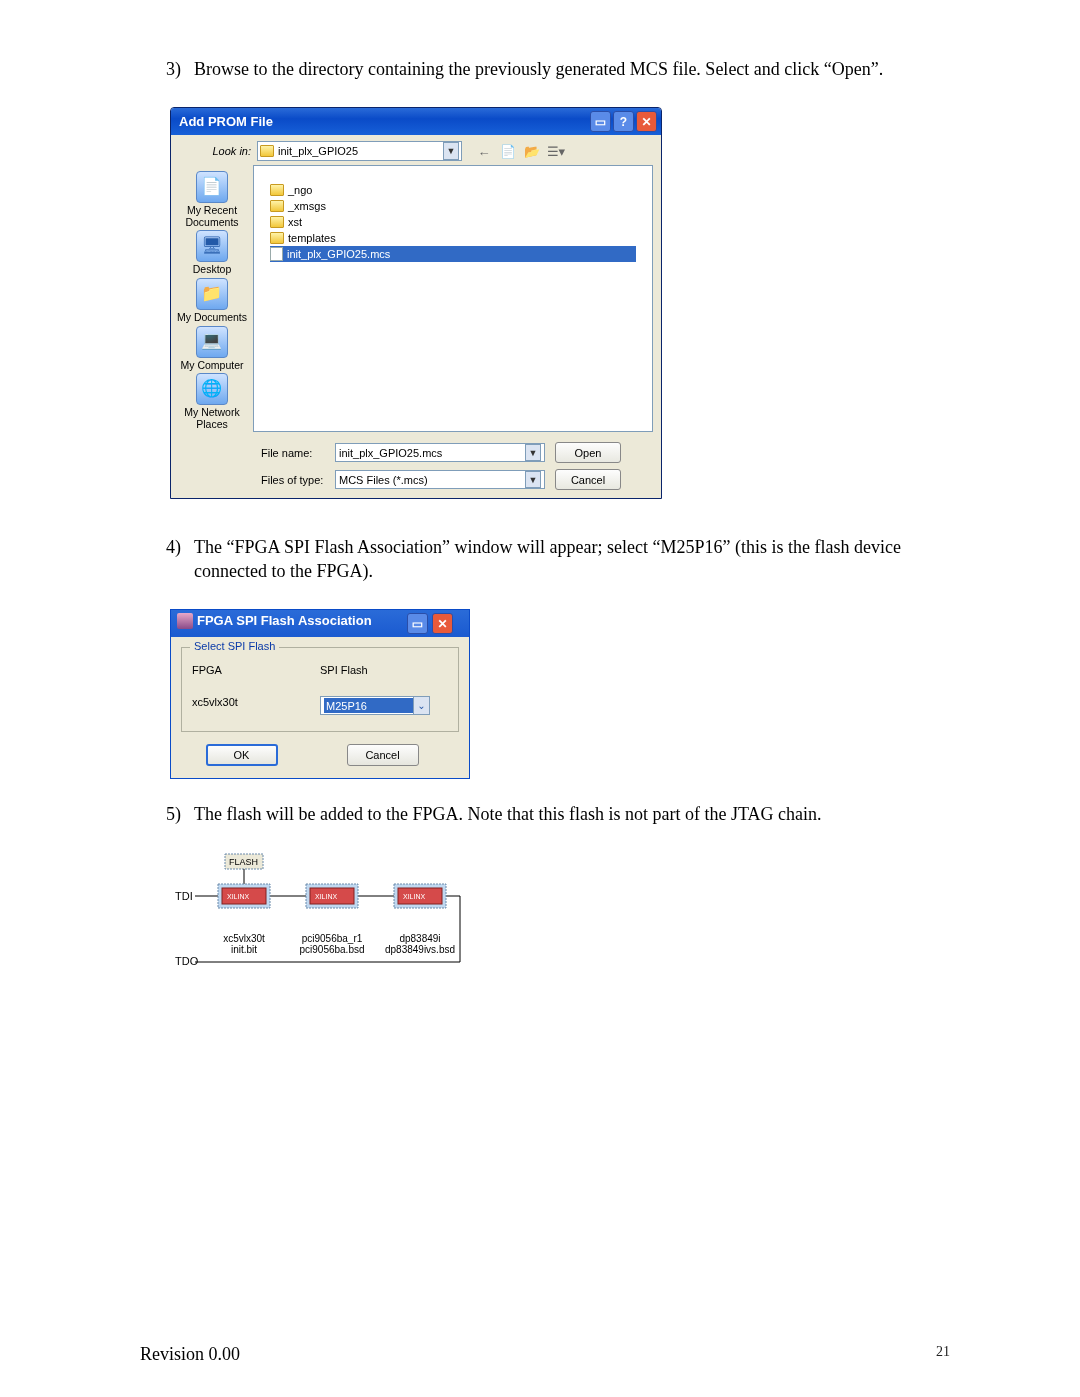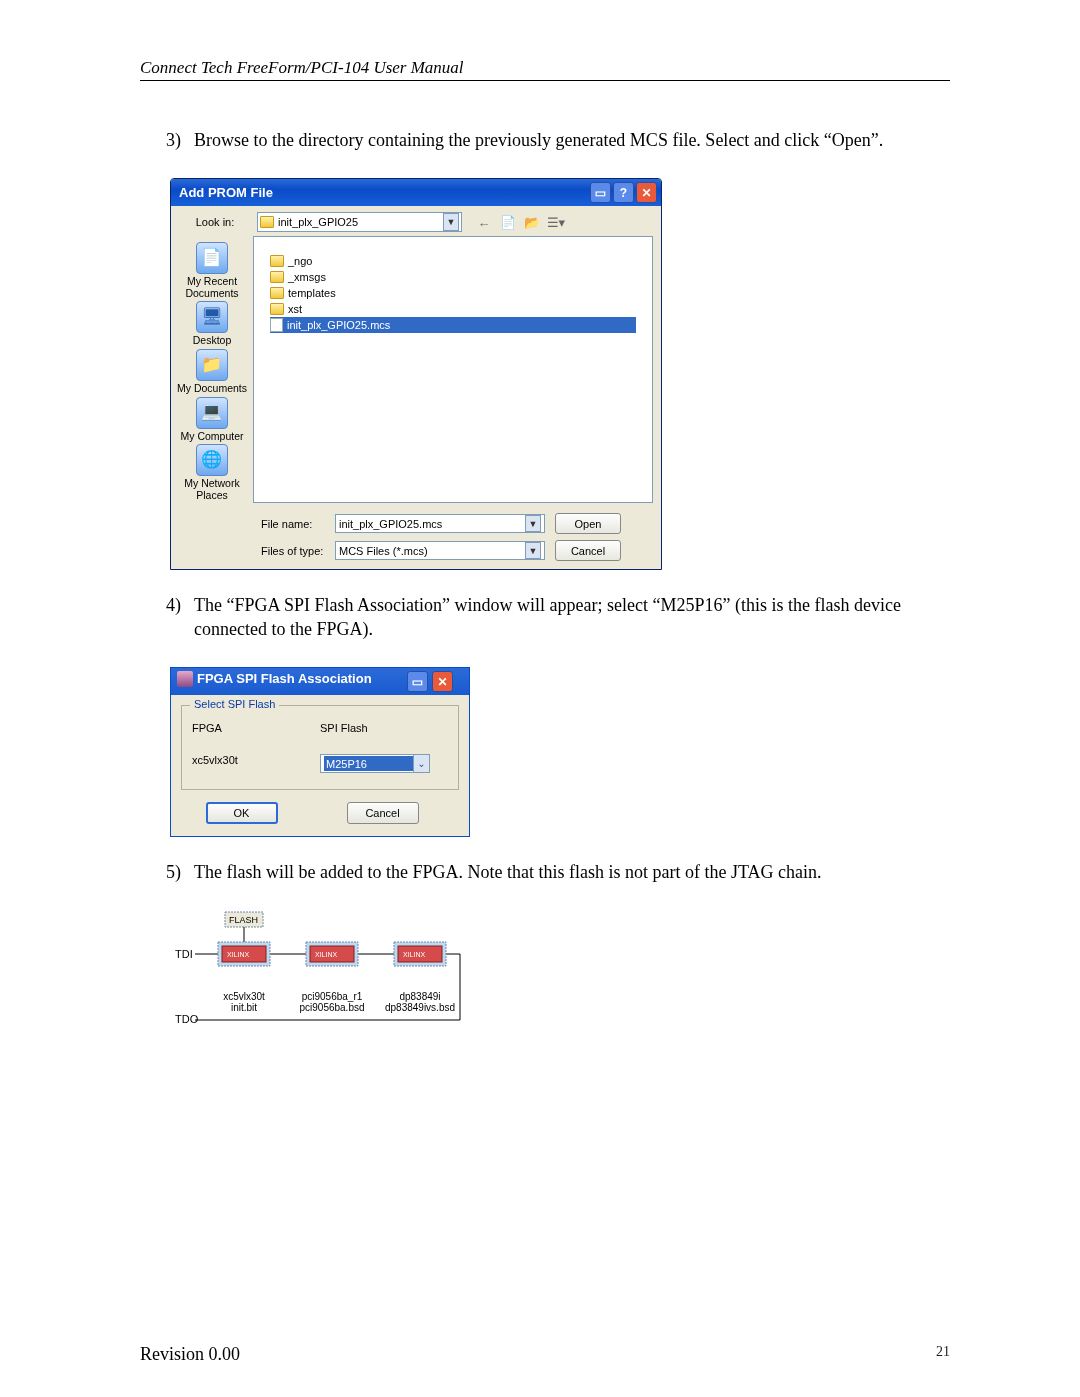--- a/index.html
+++ b/index.html
@@ -37,21 +37,21 @@
     right: 130px;
     display: flex;
     justify-content: space-between;
     font-size: 18px;
   }
   .footer .page-num { font-size: 14px; color: #222; }
 
   
   .dlg1 {
     width: 492px;
-    margin: 0 0 24px 30px;
+    margin: 0 0 37px 30px;
     border: 1px solid #0a246a;
     border-radius: 4px 4px 0 0;
     background: #ece9d8;
     font-family: Tahoma, Arial, sans-serif;
     font-size: 11px;
     color: #000;
     overflow: hidden;
   }
   .titlebar {
     background: linear-gradient(to bottom, #2a6bd8 0%, #0a4bc8 40%, #1760d8 100%);
@@ -72,21 +72,21 @@
     color: #fff;
     font-weight: bold;
     font-size: 12px;
     display:flex; align-items:center; justify-content:center;
   }
   .title-btn.close { background:#e85a3a; }
   .lookin-row {
     display:flex; align-items:center; gap:6px;
     padding:6px 8px 4px 8px;
   }
-  .lookin-label { width:72px; text-align:center; }
+  .lookin-label { width:72px; text-align:right;font-style:italic; }
   .lookin-combo {
     flex:0 0 205px;
     background:#fff;
     border:1px solid #7f9db9;
     height:20px;
     display:flex;
     align-items:center;
     padding:0 2px;
     gap:4px;
   }
@@ -198,21 +198,20 @@
     width:300px; margin:0 0 0 30px;
     font-family: Tahoma, Arial, sans-serif;
     font-size:11px;color:#000;
   }
   .jtag svg { display:block; }
 </style>
 </head>
 <body>
 
 <div class="page">
-  <div class="doc-header">Connect Tech FreeForm/PCI-104 User Manual</div>
 
   <div class="step">
     <div class="step-num">3)</div>
     <div class="step-txt">Browse to the directory containing the previously generated MCS file.  Select and click “Open”.</div>
   </div>
 
   <div class="dlg1">
     <div class="titlebar">
       <span class="title-txt">Add PROM File</span>
       <div class="title-btns">
@@ -264,25 +263,25 @@
         <div class="file-item">
           <div class="folder-glyph"></div>
           <span>_ngo</span>
         </div>
         <div class="file-item">
           <div class="folder-glyph"></div>
           <span>_xmsgs</span>
         </div>
         <div class="file-item">
           <div class="folder-glyph"></div>
-          <span>templates</span>
+          <span>xst</span>
         </div>
         <div class="file-item">
           <div class="folder-glyph"></div>
-          <span>xst</span>
+          <span>templates</span>
         </div>
         <div class="file-item sel">
           <div class="doc-glyph"></div>
           <span>init_plx_GPIO25.mcs</span>
         </div>
       </div>
     </div>
 
     <div class="bottom-rows">
       <div class="brow">

